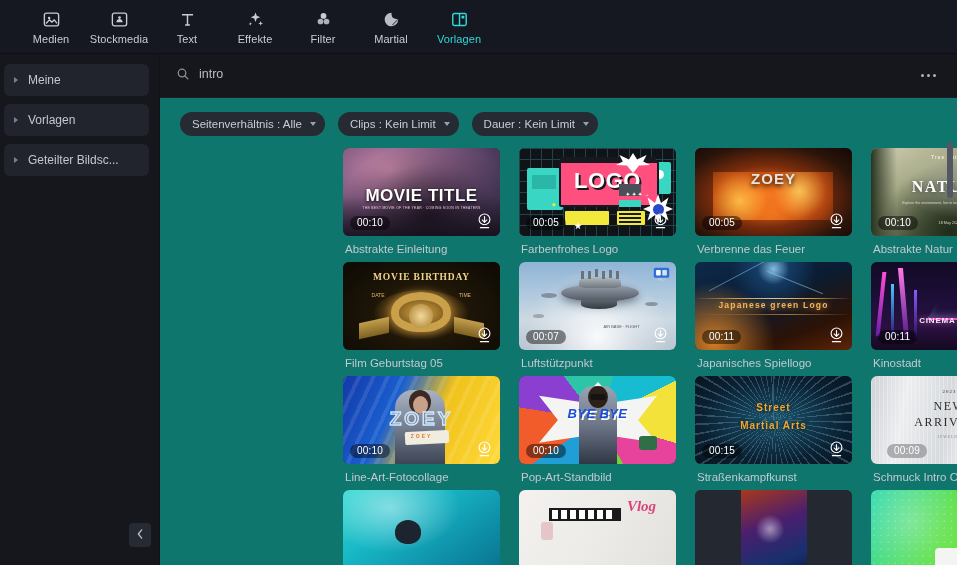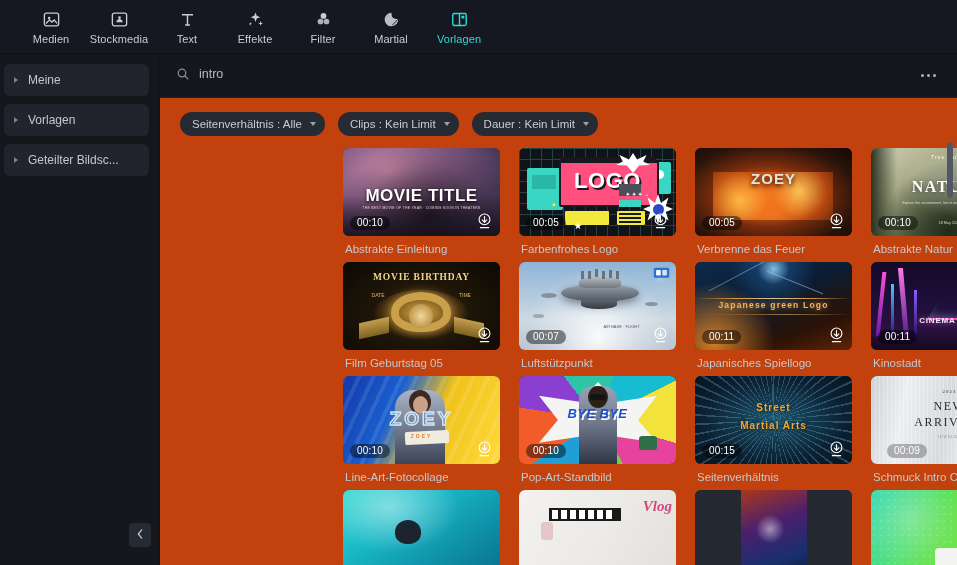--- a/index.html
+++ b/index.html
@@ -85,21 +85,21 @@
   }
   .search-input::placeholder { color: #6b7080; }
   .more-btn {
     width: 26px; height: 22px; display:flex; align-items:center; justify-content:center;
     gap: 3px; cursor: pointer; border-radius: 4px;
   }
   .more-btn span { width: 3px; height: 3px; border-radius: 50%; background: #aeb3bd; display: block; }
 
   .content {
     flex: 1; min-height: 0;
-    background: #c2410c;
+    background: #0f766e;
     position: relative;
     overflow: hidden;
   }
 
   .filters {
     display: flex; gap: 13px;
     padding: 14px 0 12px 20px;
   }
   .filter-chip {
     height: 24px; border-radius: 12px;
@@ -164,21 +164,21 @@
     color: #fff;
   }
 
   
   .scrollbar {
     position: absolute; right: 4px; top: 44px;
     width: 6px; height: 56px;
     background: #525763; border-radius: 3px;
   }
 
-  .titlestrip { font-style: italic; text-align: right; }
+  .titlestrip { font-style: italic; }
 </style>
 </head>
 <body>
 
 <div class="app">
 
   <div class="toolbar">
 
     <div class="tool">
       <span class="ti">
@@ -525,21 +525,21 @@
         repeating-conic-gradient(from 0deg at 50% 50%,rgba(190,230,255,.22) 0 1.4deg,transparent 1.4deg 7deg);"></div>
       <div class="art-t" style="top:26px;font-size:10px;color:#f2a62c;letter-spacing:1px;text-shadow:0 0 5px rgba(0,0,0,.8);">Street</div>
       <div class="art-t" style="top:44px;font-size:10px;color:#f2a62c;letter-spacing:1px;text-shadow:0 0 5px rgba(0,0,0,.8);">Martial Arts</div>
                 <div class="badge">00:15</div>
                 <div class="dl"><svg viewBox="0 0 20 22" fill="none" stroke="#ffffff" stroke-width="1.5" stroke-linecap="round" stroke-linejoin="round">
   <circle cx="10" cy="8.5" r="7.2"></circle>
                     <path d="M10 4.8v7.2M6.9 9.3L10 12.4l3.1-3.1"></path>
                     <path d="M4.5 19.5h11"></path>
                   </svg></div>
               </div>
-              <div class="cap">Seitenverhältnis</div>
+              <div class="cap">Straßenkampfkunst</div>
             </div>
             <div class="card">
               <div class="thumb">
       <div class="art" style="background:linear-gradient(100deg,#cfd2d6 0%,#eceef0 22%,#d7dadd 48%,#f2f3f5 70%,#c9ccd1 100%);"></div>
       <div class="art" style="background:repeating-linear-gradient(90deg,rgba(255,255,255,.55) 0 1px,transparent 1px 4px);opacity:.5;"></div>
       <div class="art-t" style="top:13px;font-size:5px;color:#6a6a6a;font-family:'Liberation Serif',serif;letter-spacing:1px;">2023</div>
       <div class="art-t" style="top:23px;font-size:12px;color:#2e2e2e;font-family:'Liberation Serif',serif;letter-spacing:1.5px;font-weight:400;">NEW</div>
       <div class="art-t" style="top:39px;font-size:12px;color:#2e2e2e;font-family:'Liberation Serif',serif;letter-spacing:1.5px;font-weight:400;">ARRIVALS</div>
       <div class="art-t" style="top:58px;font-size:4px;color:#8a8a8a;font-family:'Liberation Serif',serif;letter-spacing:.8px;font-weight:400;">JEWELRY</div>
                 <div class="badge light">00:09</div>

